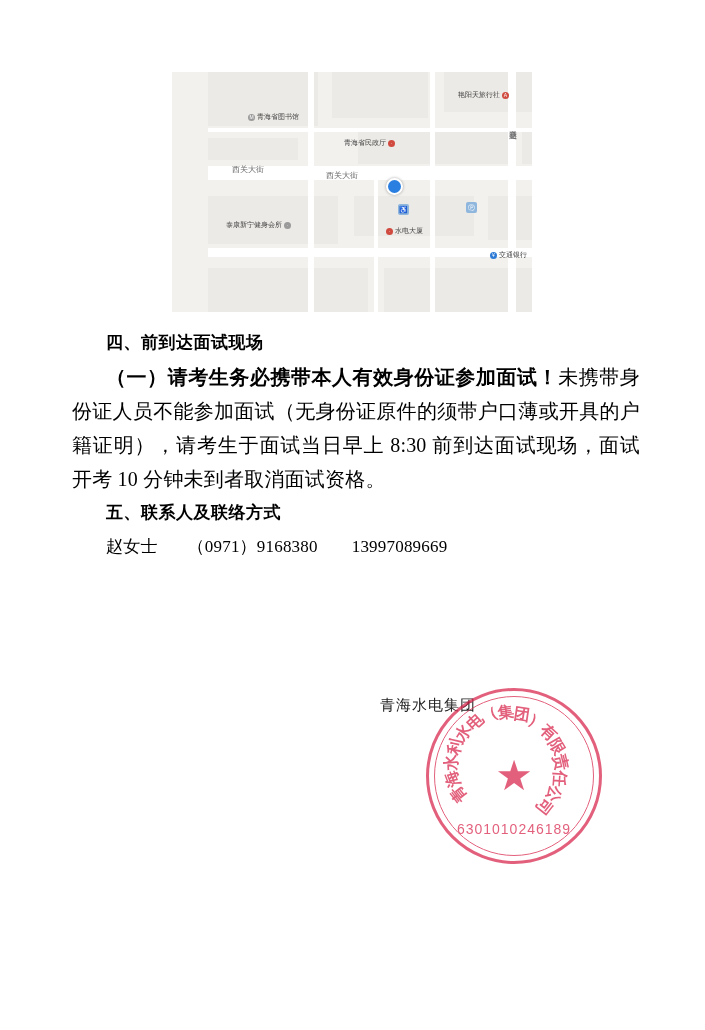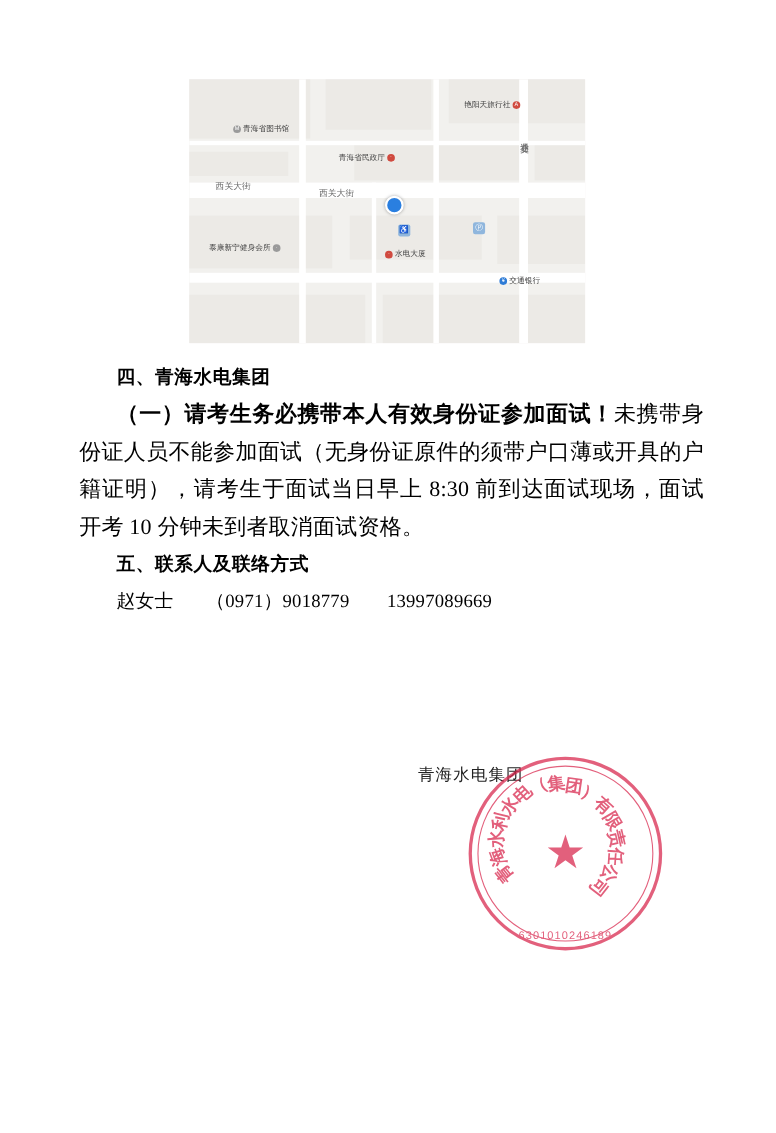--- a/index.html
+++ b/index.html
@@ -27,20 +27,21 @@
     left: 172px;
     top: 72px;
     width: 360px;
     height: 240px;
     background: #f2f1ee;
     overflow: hidden;
   }
   .map-canvas {
     position: absolute;
     inset: 0;
+    margin-left: 36px;
   }
   .map-block {
     position: absolute;
     background: #eceae6;
   }
   .road-h {
     position: absolute;
     background: #ffffff;
   }
   .road-v {
@@ -190,24 +191,24 @@
     font-family: "Liberation Serif", serif;
     font-size: 16px;
     font-weight: bold;
     color: #d8234a;
     transform-origin: 0 0;
   }
   .seal-code {
     position: absolute;
     left: 0;
     right: 0;
-    bottom: 4px;
+    bottom: 24px;
     text-align: center;
     font-family: "Liberation Sans", sans-serif;
-    font-size: 10px;
+    font-size: 14px;
     letter-spacing: 1px;
     color: #d8234a;
   }
 </style>
 </head>
 <body>
 
 <div class="page">
 
   <div class="map-wrap">
@@ -262,28 +263,28 @@
         <span>交通银行</span>
       </div>
 
       <div class="map-marker" style="left:178px; top:106px;"></div>
       <div class="map-pin" style="left:190px; top:132px;">♿</div>
       <div class="map-pin" style="left:258px; top:130px;">Ⓟ</div>
     </div>
   </div>
 
   <div class="doc-body">
-    <p class="h-title">四、青海水电集团</p>
+    <p class="h-title">四、前到达面试现场</p>
 
     <p class="para"><span class="bold">（一）请考生务必携带本人有效身份证参加面试！</span><span>未携带身份证人员不能参加面试（无身份证原件的须带户口薄或开具的户籍证明），请考生于面试当日早上 8:30 前到达面试现场，面试开考 10 分钟未到者取消面试资格。</span></p>
 
 
     <p class="h-title">五、联系人及联络方式</p>
 
-    <p class="contact-line"><span>赵女士</span><span class="gap"></span><span>（0971）9018779</span><span class="gap2"></span><span>13997089669</span></p>
+    <p class="contact-line"><span>赵女士</span><span class="gap"></span><span>（0971）9168380</span><span class="gap2"></span><span>13997089669</span></p>
   </div>
 
   <div class="sign-area">
     <div class="sign-line">青海水电集团</div>
   </div>
 
   <div class="seal">
     <div class="seal-inner"></div>
     <div class="seal-star">★</div>
     <div class="seal-text" id="seal-arc">

